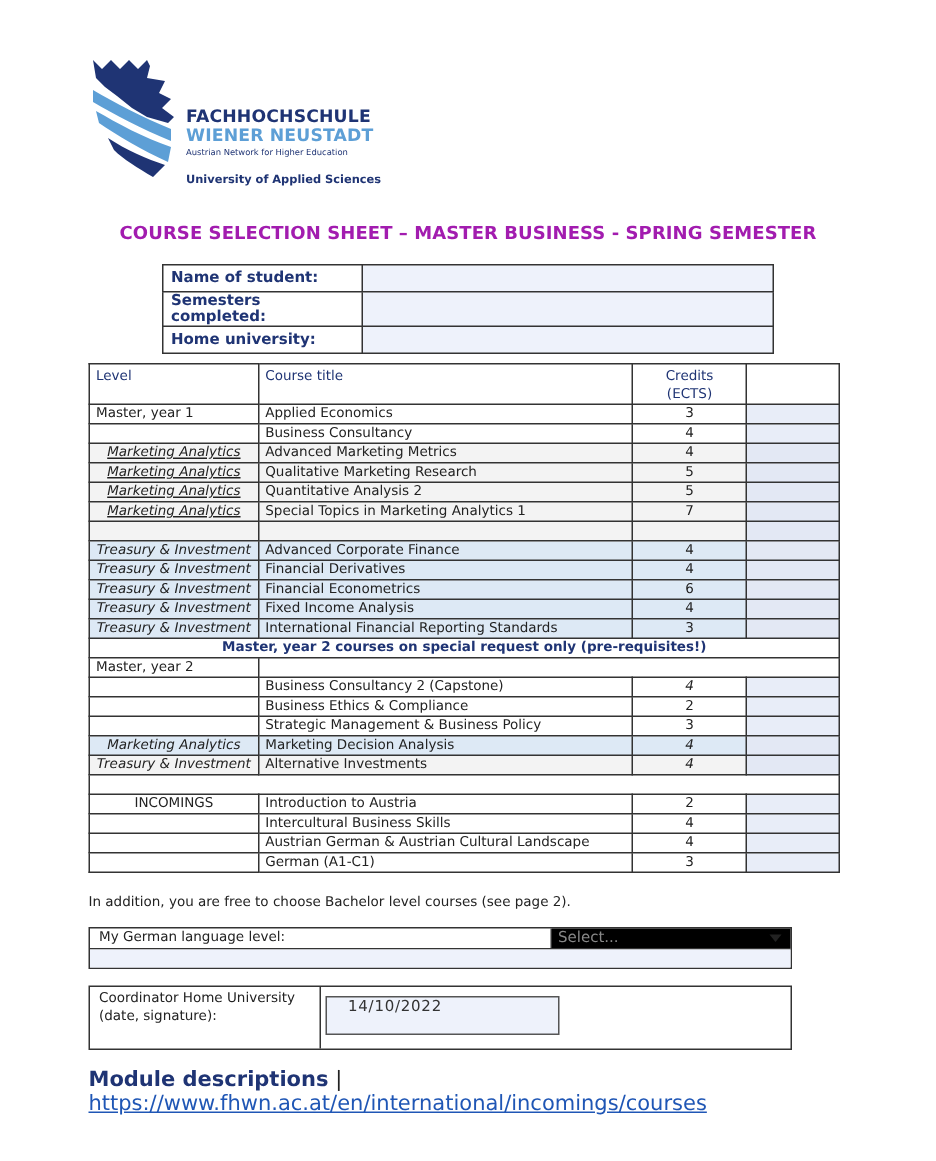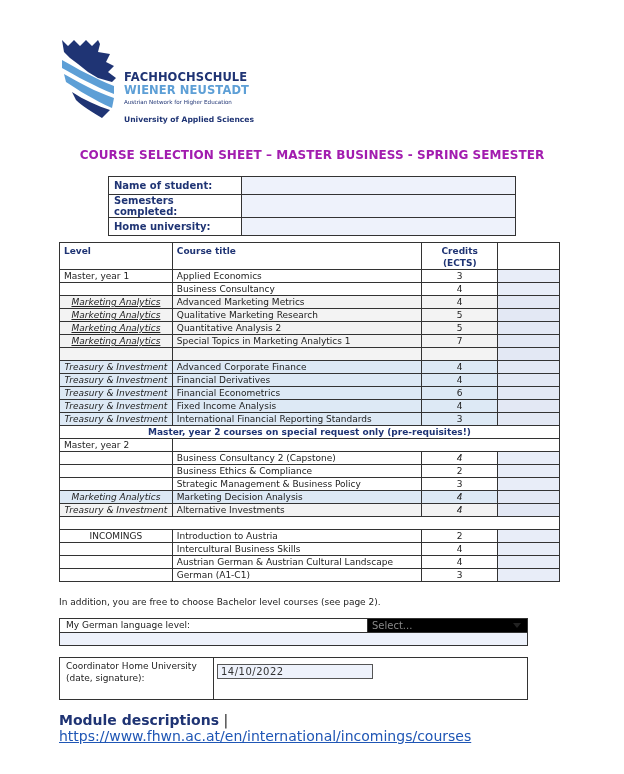--- a/index.html
+++ b/index.html
@@ -16,21 +16,21 @@
   .title { position: absolute; left: 0; width: 100%; top: 148px; text-align: center;
            font-weight: bold; font-size: 12px; color: #a21caf; letter-spacing: 0.05px; }
 
   table { border-collapse: collapse; }
   .student { position: absolute; left: 108px; top: 176px; width: 408px; }
   .student td { border: 1px solid #333; height: 18px; font-size: 10px; font-weight: bold; color: #1f3474; padding: 0 5px; }
   .student td.val { background: #eef2fb; width: 274px; }
 
   .courses { position: absolute; left: 59px; top: 242px; width: 501px; }
   .courses td, .courses th { border: 1px solid #333; font-size: 9px; height: 13px; padding: 0 4px; line-height: 12px; }
-  .courses th { font-weight: bold; color: #1f3474; text-align: left; vertical-align: top; height: 27px; padding-top: 2px; }
+  .courses th { font-weight: normal; color: #1f3474; text-align: left; vertical-align: top; height: 27px; padding-top: 2px; }
   .courses th.cr { text-align: center; }
   .col-level { width: 113px; }
   .col-title { width: 250px; }
   .col-cr { width: 76px; }
   .col-sel { width: 62px; }
   .courses td.level-it { font-style: italic; text-align: center; }
   .courses td.cr { text-align: center; }
   .courses td.sel { background: #e8edf8; }
   .courses tr.grey td:not(.sel) { background: #f3f3f3; }
   .courses tr.blue td:not(.sel) { background: #dde9f5; }
@@ -45,21 +45,21 @@
   .lang-row + .lang-row { border-top: 1px solid #333; }
   .lang-label { padding-left: 6px; width: 308px; }
   .lang-row:first-child .lang-label { border-right: 1px solid #333; }
   .select { flex: 1; background: #000000; display: flex; justify-content: space-between; align-items: center; padding: 0 6px 0 4px; color: #888; font-size: 10px; }
   .select .arrow { width: 0; height: 0; border-left: 4px solid transparent; border-right: 4px solid transparent; border-top: 5px solid #222; }
   .lang-row .fill { flex: 1; }
   .lang-row .fill.shade { background: #eef2fb; margin-left: 0; }
 
   .coord { position: absolute; left: 59px; top: 657px; width: 469px; height: 43px; border: 1px solid #333; display: flex; font-size: 9px; }
   .coord-label { width: 154px; border-right: 1px solid #333; padding: 2px 6px; line-height: 12px; }
-  .coord-date { margin: 6px 0 0 3px; width: 156px; height: 15px; border: 1px solid #555; background: #eef2fb; font-size: 10px; padding-left: 3px; line-height: 13px; letter-spacing: 0.5px; color: #333; }
+  .coord-date { margin: 6px 0 0 3px; width: 156px; height: 26px; border: 1px solid #555; background: #eef2fb; font-size: 10px; padding-left: 14px; line-height: 13px; letter-spacing: 0.5px; color: #333; }
 
   .module { position: absolute; left: 59px; top: 712px; font-size: 14px; }
   .module b { color: #1f3474; }
   .module a { color: #1f56b5; text-decoration: underline; }
 </style>
 </head>
 <body>
 
 <svg class="logo" viewBox="0 0 190 92">
   <path d="M4 2 L10 8 L16 2 L22 8 L28 2 L34 8 L40 2 L42 6 L40 14 L52 16 L48 24 L56 28 L50 34 L58 40 L54 44 L40 40 L30 34 L20 26 L12 20 L6 14 Z" fill="#1f3474"></path>

